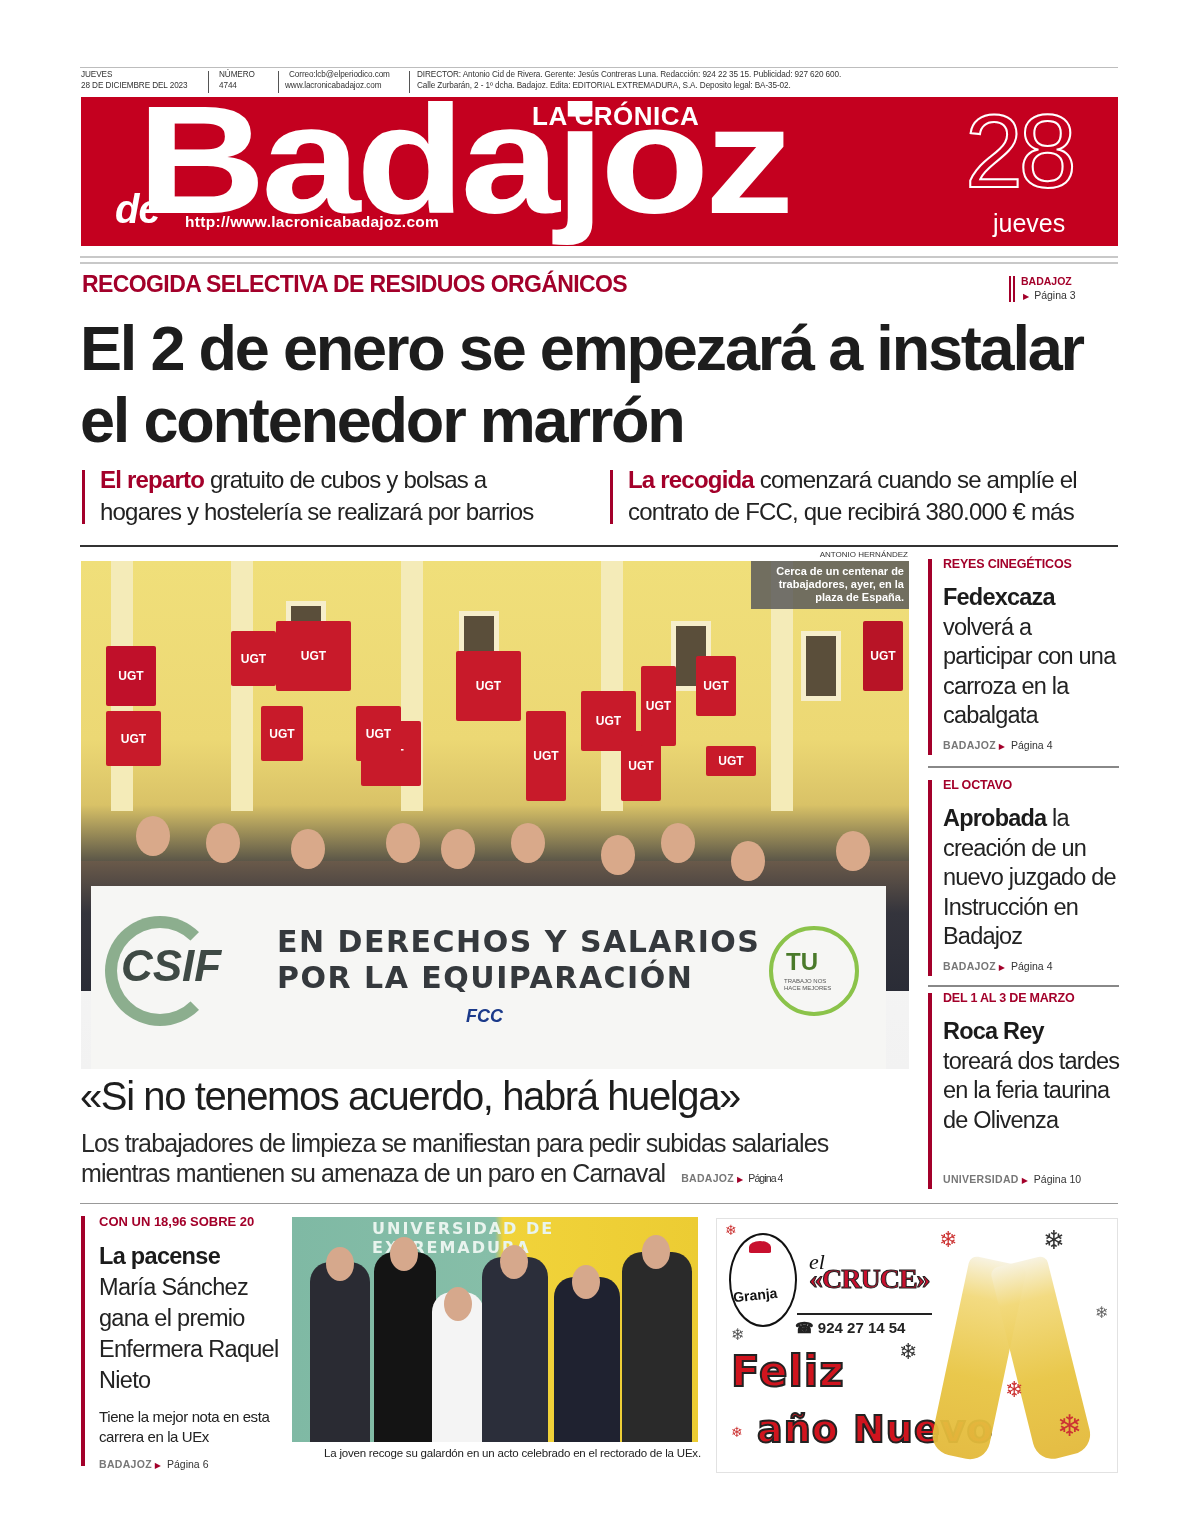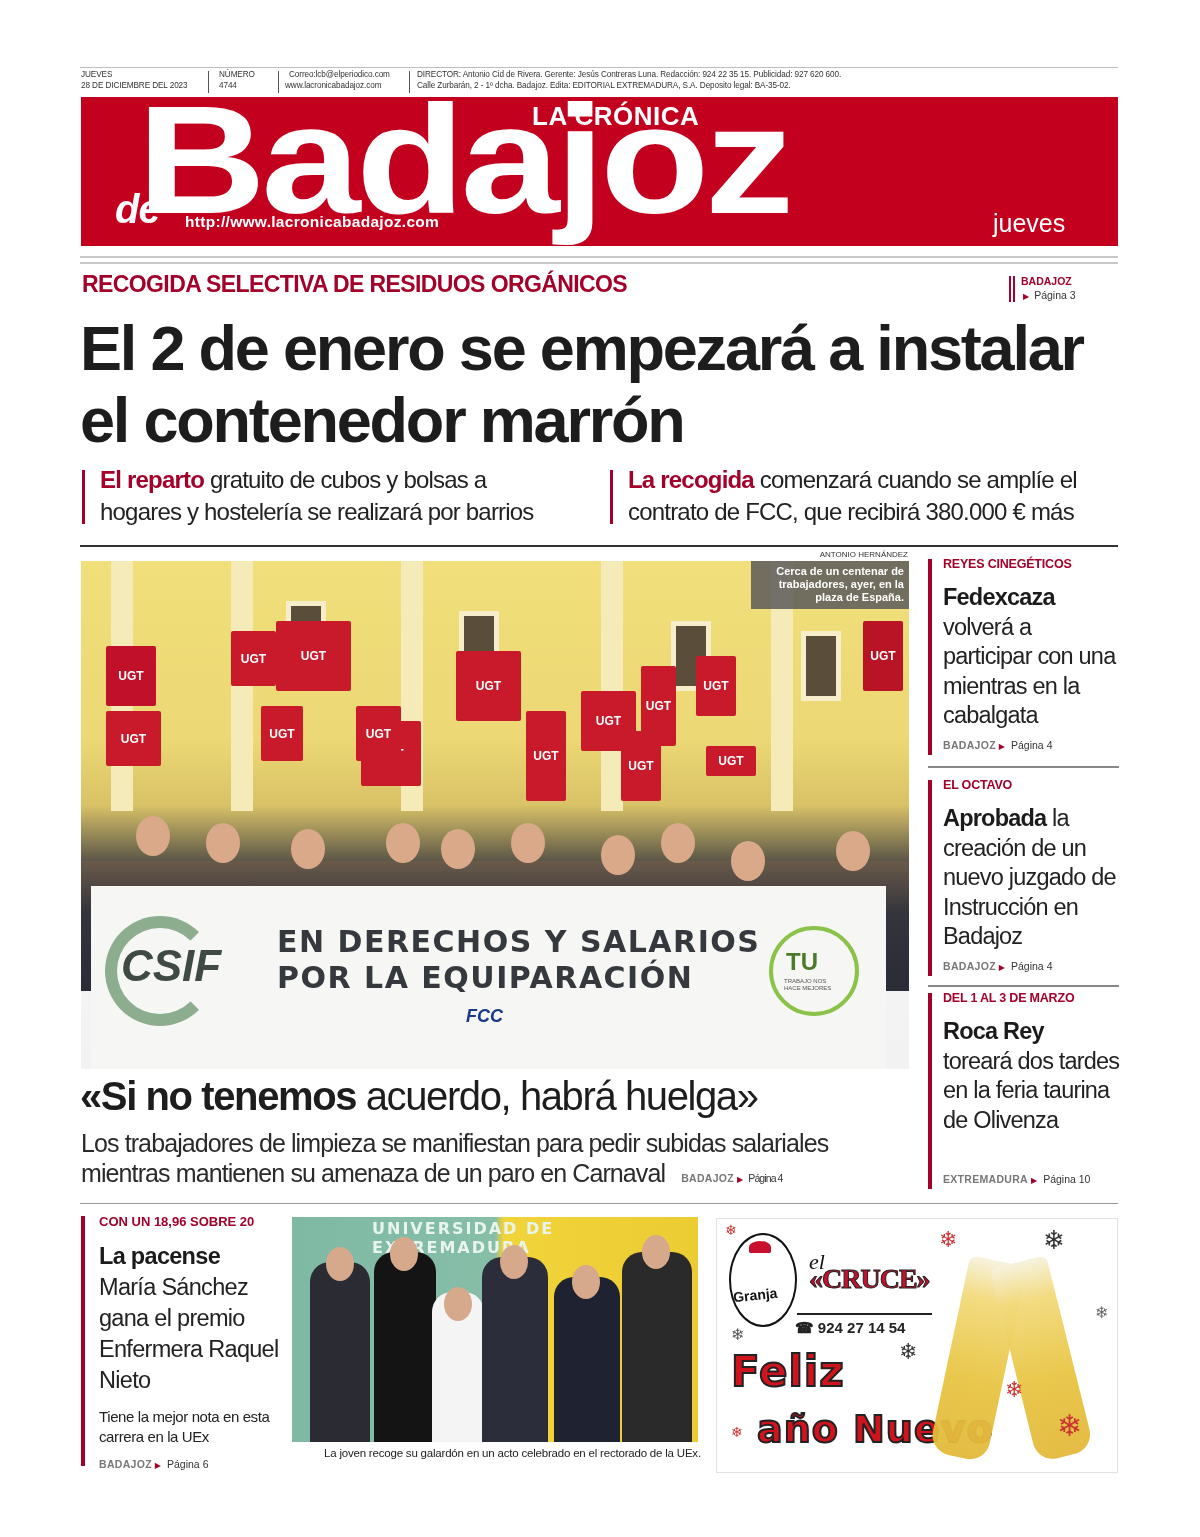--- a/index.html
+++ b/index.html
@@ -58,21 +58,21 @@
   .photo .banner .csif { position: absolute; left: 30px; top: 55px; font-size: 44px; font-weight: bold; font-style: italic; color: #3f4a45; }
   .photo .banner .csif-ring { position: absolute; left: 14px; top: 30px; width: 110px; height: 110px; border-radius: 50%; border: 12px solid #8cae8e; border-right-color: transparent; }
   .photo .banner .slogan { position: absolute; left: 186px; top: 38px; font-size: 30px; font-weight: bold; color: #35393d; line-height: 36px; letter-spacing: 1.5px; font-family: "DejaVu Sans", sans-serif; }
   .photo .banner .fcc { position: absolute; left: 375px; top: 120px; font-size: 18px; font-weight: bold; color: #1b3a8a; font-style: italic; }
   .photo .banner .tu-ring { position: absolute; left: 678px; top: 40px; width: 90px; height: 90px; border-radius: 50%; border: 4px solid #8bc34a; }
   .photo .banner .tu { position: absolute; left: 695px; top: 62px; font-size: 24px; font-weight: bold; color: #4a7a2a; }
   .photo .banner .tu-sub { position: absolute; left: 693px; top: 92px; font-size: 6px; color: #555; width: 60px; line-height: 7px; }
   .photo .overlay { position: absolute; right: 0; top: 0; width: 158px; height: 48px; background: rgba(90,90,90,0.85); color: #fff; font-size: 11px; font-weight: bold; line-height: 13px; text-align: right; padding: 4px 5px 0 0; }
 
   .quote { left: 80px; top: 1072px; font-size: 40px; line-height: 48px; letter-spacing: -1.4px; color: #1d1d1d; white-space: nowrap; }
-  .quote b { font-weight: bold; }
+  .quote b { font-weight: normal; }
   .deck { left: 81px; top: 1128px; width: 840px; font-size: 25px; line-height: 30px; letter-spacing: -0.9px; color: #2a2a2a; }
   .pageref { font-size: 10.5px; color: #333; white-space: nowrap; }
   .pageref .sec { font-weight: bold; color: #777; letter-spacing: 0.3px; }
   .pageref .tri { color: #a3002a; font-size: 8px; margin: 0 6px 0 3px; }
 
   
   .brief { left: 928px; width: 192px; }
   .brief .vbar { position: absolute; left: 0; top: 2px; width: 4px; background: #a3002a; }
   .brief .kick { position: absolute; left: 15px; top: 0; font-size: 12.5px; font-weight: bold; color: #a3002a; white-space: nowrap; letter-spacing: -0.2px; }
   .brief .body { position: absolute; left: 15px; top: 26px; width: 180px; font-size: 23.5px; line-height: 29.5px; letter-spacing: -0.8px; color: #222; }
@@ -133,20 +133,21 @@
   <span class="sep" style="left:0;"></span>
   <div style="padding-left:8px">DIRECTOR: Antonio Cid de Rivera. Gerente: Jesús Contreras Luna. Redacción: 924 22 35 15. Publicidad: 927 620 600.</div>
   <div style="padding-left:8px">Calle Zurbarán, 2 - 1º dcha. Badajoz. Edita: EDITORIAL EXTREMADURA, S.A. Deposito legal: BA-35-02.</div>
 </div>
 
 <div class="abs mast">
   <div class="badajoz">Badajoz</div>
   <div class="lacronica">LA CRÓNICA</div>
   <div class="de">de</div>
   <div class="url">http://www.lacronicabadajoz.com</div>
+  <div class="day"><span>28</span></div>
   <div class="weekday">jueves</div>
 </div>
 <div class="abs dbl1"></div>
 <div class="abs dbl2"></div>
 
 <div class="abs kicker main-kicker">RECOGIDA SELECTIVA DE RESIDUOS ORGÁNICOS</div>
 <div class="abs pageref-top">
   <span class="bars2"></span>
   <span class="sec">BADAJOZ</span>
   <span class="pg"><span class="tri">▶</span><span>Página 3</span></span>
@@ -230,21 +231,21 @@
   <div><span>mientras mantienen su amenaza de un paro en Carnaval</span>
     <span class="pageref" style="margin-left:10px;">
       <span class="sec">BADAJOZ</span><span class="tri">▶</span><span>Página 4</span>
     </span>
   </div>
 </div>
 
 <div class="abs brief" style="top:557px;height:200px;">
   <span class="vbar" style="height:196px;"></span>
   <div class="kick">REYES CINEGÉTICOS</div>
-  <div class="body"><b>Fedexcaza</b><br><span>volverá a participar con una mientras en la cabalgata</span></div>
+  <div class="body"><b>Fedexcaza</b><br><span>volverá a participar con una carroza en la cabalgata</span></div>
   <div class="pageref" style="top:182px;">
     <span class="sec">BADAJOZ</span><span class="tri">▶</span><span>Página 4</span>
   </div>
 </div>
 <div class="abs brief-rule" style="top:766px;"></div>
 
 <div class="abs brief" style="top:778px;height:200px;">
   <span class="vbar" style="height:196px;"></span>
   <div class="kick">EL OCTAVO</div>
   <div class="body"><b>Aprobada</b><span> la creación de un nuevo juzgado de Instrucción en Badajoz</span></div>
@@ -252,21 +253,21 @@
     <span class="sec">BADAJOZ</span><span class="tri">▶</span><span>Página 4</span>
   </div>
 </div>
 <div class="abs brief-rule" style="top:985px;"></div>
 
 <div class="abs brief" style="top:991px;height:200px;">
   <span class="vbar" style="height:196px;"></span>
   <div class="kick">DEL 1 AL 3 DE MARZO</div>
   <div class="body"><b>Roca Rey</b><br><span>toreará dos tardes en la feria taurina de Olivenza</span></div>
   <div class="pageref" style="top:182px;">
-    <span class="sec">EXTREMADURA</span><span class="tri">▶</span><span>Página 10</span>
+    <span class="sec">UNIVERSIDAD</span><span class="tri">▶</span><span>Página 10</span>
   </div>
 </div>
 
 <div class="abs rule-bottom"></div>
 
 <div class="abs brief-b">
   <span class="vbar"></span>
   <div class="kick">CON UN 18,96 SOBRE 20</div>
   <div class="body"><b>La pacense</b><br><span>María Sánchez gana el premio Enfermera Raquel Nieto</span></div>
   <div class="dek">Tiene la mejor nota en esta carrera en la UEx</div>

